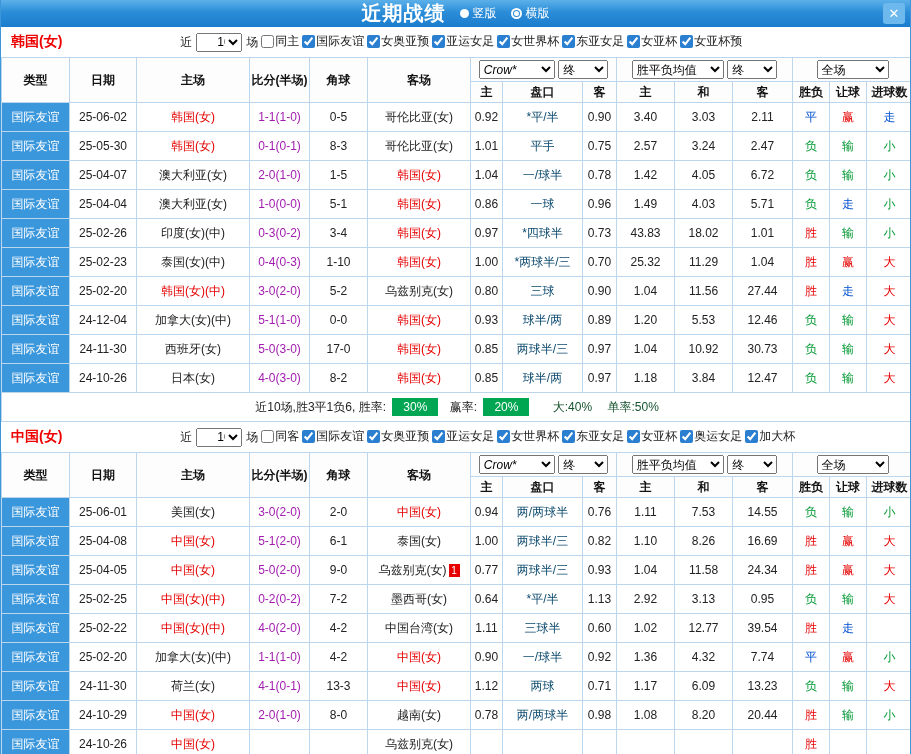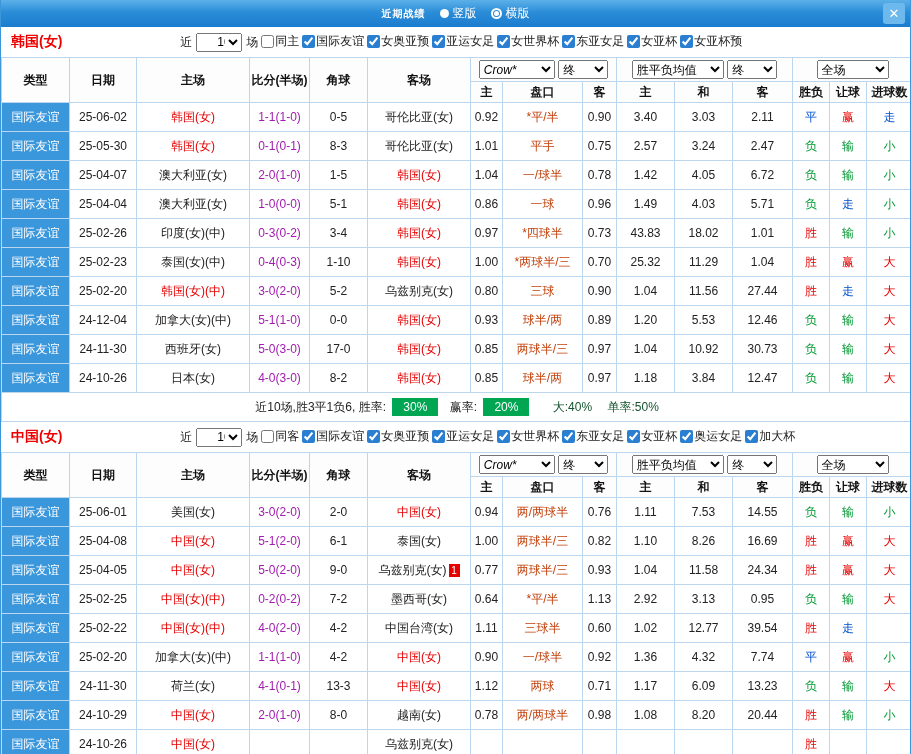--- a/index.html
+++ b/index.html
@@ -2,21 +2,21 @@
 <html><head>
 <meta charset="utf-8">
 <style>
   html,body{margin:0;padding:0;}
   body{font-family:"Liberation Sans","DejaVu Sans",sans-serif;background:#e8e8e8;}
   .window{width:911px;height:754px;overflow:hidden;background:#fff;box-sizing:border-box;
           border-left:1px solid #3c96da;border-right:1px solid #3c96da;position:relative;}
   
   .titlebar{height:27px;background:linear-gradient(180deg,#5cb0e8 0%,#2b8dd8 45%,#1a7ccd 100%);
             display:flex;align-items:center;justify-content:center;gap:14px;color:#fff;position:relative;}
-  .title{font-size:10px;font-weight:bold;letter-spacing:1px;}
+  .title{font-size:20px;font-weight:bold;letter-spacing:1px;}
   .view-opt{display:flex;align-items:center;gap:4px;font-size:12px;cursor:pointer;}
   .radio{width:9px;height:9px;border-radius:50%;background:#fff;display:inline-block;}
   .radio.sel{width:11px;height:11px;background:transparent;border:2px solid #fff;position:relative;box-sizing:border-box;}
   .radio.sel::after{content:"";position:absolute;left:1px;top:1px;right:1px;bottom:1px;background:#fff;border-radius:50%;}
   .close-btn{position:absolute;right:5px;top:3px;width:22px;height:21px;background:#6db9ee;border-radius:3px;
              color:#fff;font-size:13px;line-height:21px;text-align:center;cursor:pointer;font-weight:bold;}
   
   .section-head{height:30px;display:flex;align-items:center;font-size:12px;background:#fff;}
   .sec-title{color:#ee0000;font-weight:bold;font-size:14px;margin-left:10px;white-space:nowrap;}
   .filters{display:flex;align-items:center;margin-left:118px;white-space:nowrap;color:#222;}
@@ -28,21 +28,21 @@
   
   table{border-collapse:collapse;table-layout:fixed;width:911px;font-size:12px;}
   th,td{border:1px solid #bcd6ee;text-align:center;padding:0;overflow:hidden;white-space:nowrap;}
   thead th{font-weight:bold;background:#fdfdfd;color:#111;}
   thead tr.h1 th{height:23px;}
   thead tr.h2 th{height:20px;}
   tbody td{height:28px;color:#222;background:#fff;}
   td.type-cell{background:#3b97dc;color:#fff;}
   td.team-cell.focus{color:#e60000;}
   td.score-cell{color:#a21caf;}
-  td.hcap-cell{color:#c2410c;}
+  td.hcap-cell{color:#0c4a6e;}
   .c-red{color:#e60000;}
   .c-green{color:#009933;}
   .c-blue{color:#0050d0;}
   .redcard{display:inline-block;background:#e60000;color:#fff;font-size:10px;line-height:13px;
            min-width:9px;padding:0 1px;margin-left:2px;vertical-align:middle;}
   tfoot td{height:28px;background:#fff;color:#222;}
   .badge{display:inline-block;background:#00a651;color:#fff;padding:2px 11px;margin:0 8px 0 3px;}
   .blue-text{color:#14532d;margin-left:12px;}
 </style>
 </head>

